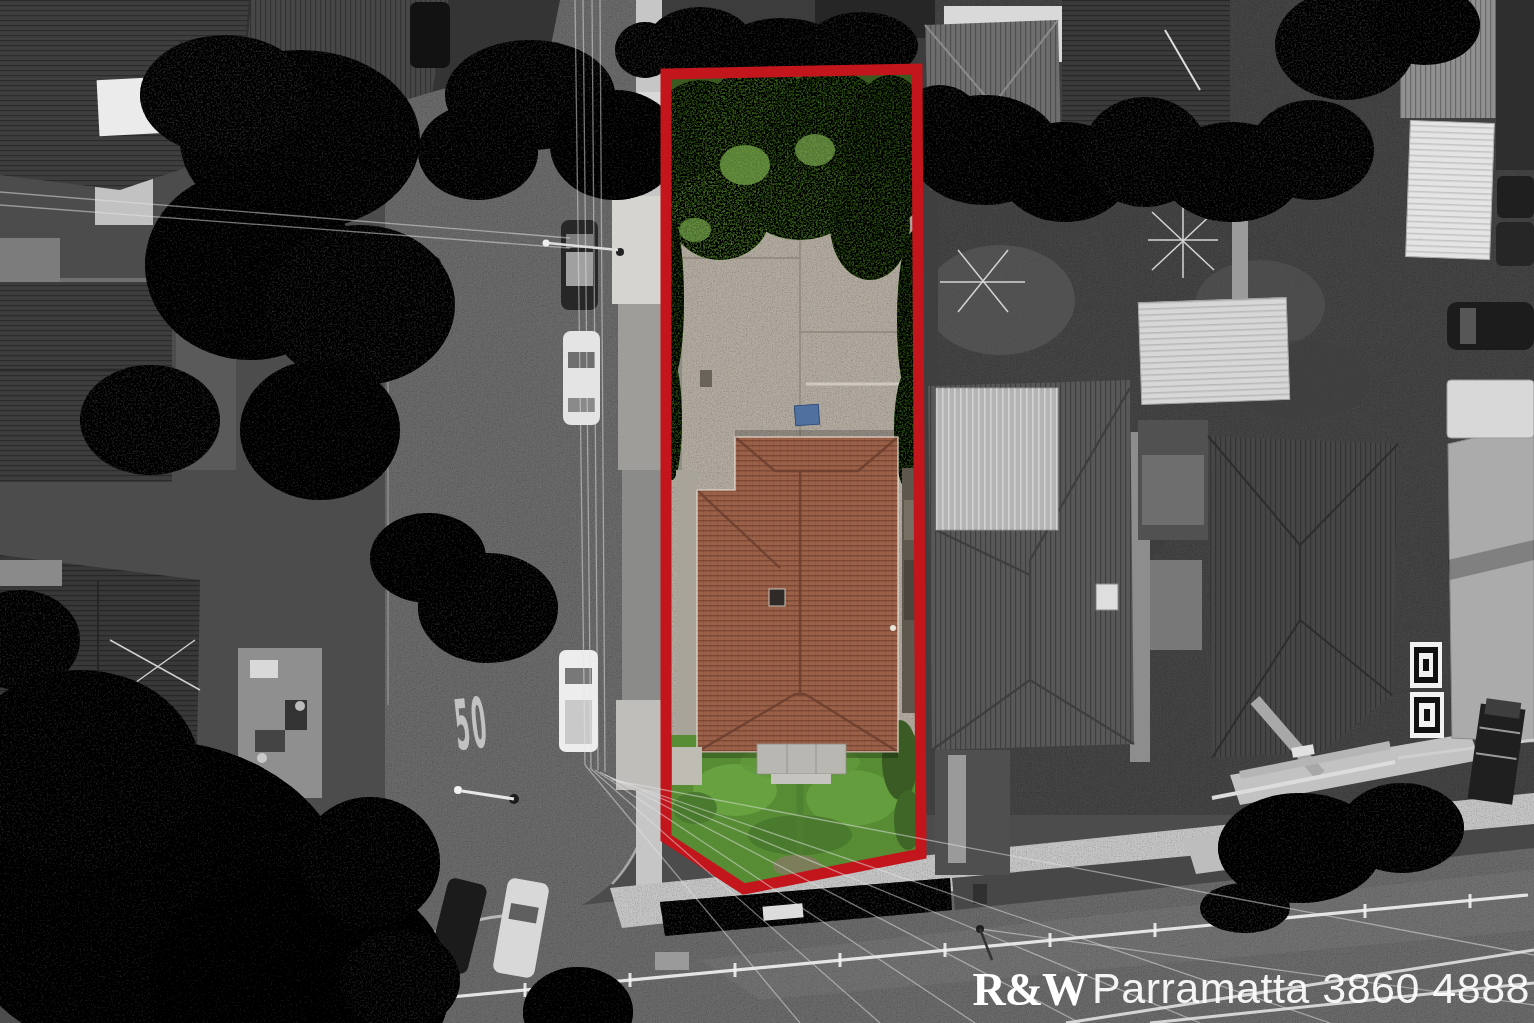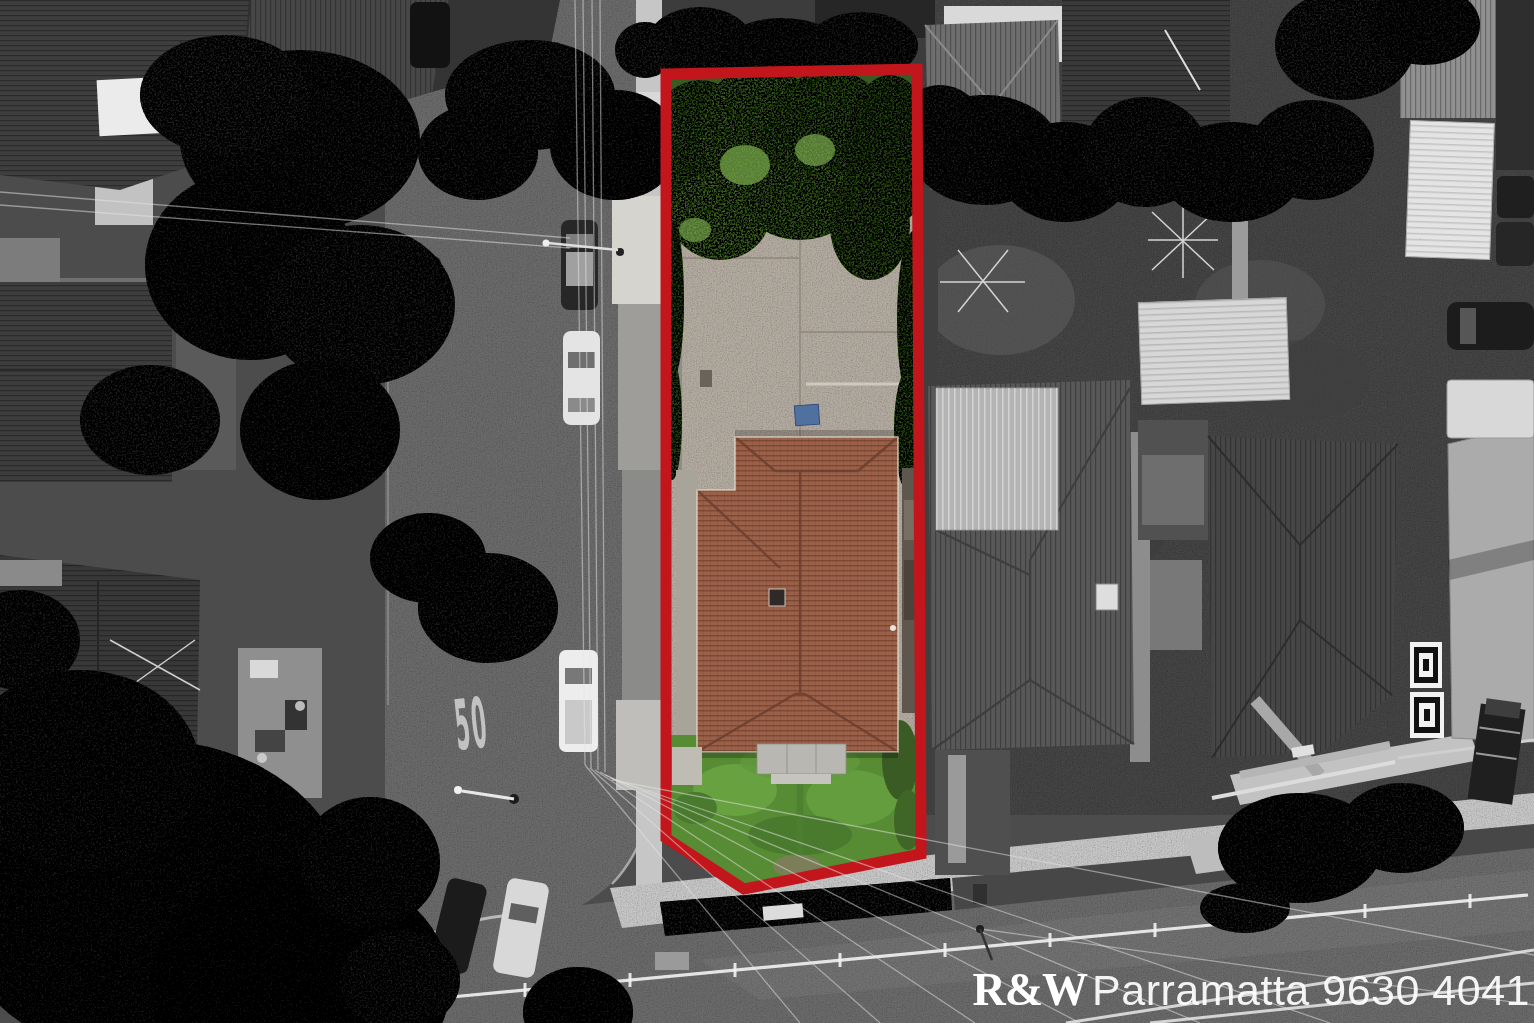--- a/index.html
+++ b/index.html
@@ -1,19 +1,19 @@
 <!DOCTYPE html>
 <html><head>
 <meta charset="utf-8">
 <style>
   html,body{margin:0;padding:0;background:#1b1b1b;}
   .stage{position:relative;width:1534px;height:1023px;overflow:hidden;background:#4c4c4c;
          font-family:"Liberation Sans",sans-serif;}
   .stage svg{position:absolute;left:0;top:0;display:block;}
-  .watermark{position:absolute;right:4px;bottom:10px;display:flex;align-items:center;gap:5px;
+  .watermark{position:absolute;right:4px;bottom:10px;display:flex;align-items:flex-start;gap:5px;
              white-space:nowrap;pointer-events:none;}
   .wm-brand{font-family:"Liberation Serif",serif;font-weight:bold;font-size:46px;line-height:1;
             color:#ffffff;letter-spacing:-1px;}
   .wm-text{font-family:"Liberation Sans",sans-serif;font-weight:400;font-size:43px;line-height:1;
            color:rgba(255,255,255,0.93);letter-spacing:0.5px;}
 </style>
 </head>
 <body>
 
 <div class="stage">
@@ -414,15 +414,15 @@
     <circle cx="514" cy="799" r="5" fill="#1c1c1c"></circle>
     <line x1="514" y1="799" x2="462" y2="791" stroke="#e8e8e8" stroke-width="3"></line>
     <circle cx="458" cy="790" r="4" fill="#f2f2f2"></circle>
     <circle cx="980" cy="929" r="4" fill="#1e1e1e"></circle>
     <line x1="980" y1="929" x2="992" y2="960" stroke="#333333" stroke-width="2.5"></line>
   </g>
 </svg>
 
 <div class="watermark">
   <span class="wm-brand">R&amp;W</span>
-  <span class="wm-text">Parramatta 9630 4041</span>
+  <span class="wm-text">Parramatta 3860 4888</span>
 </div>
 </div>
 
 </body></html>

